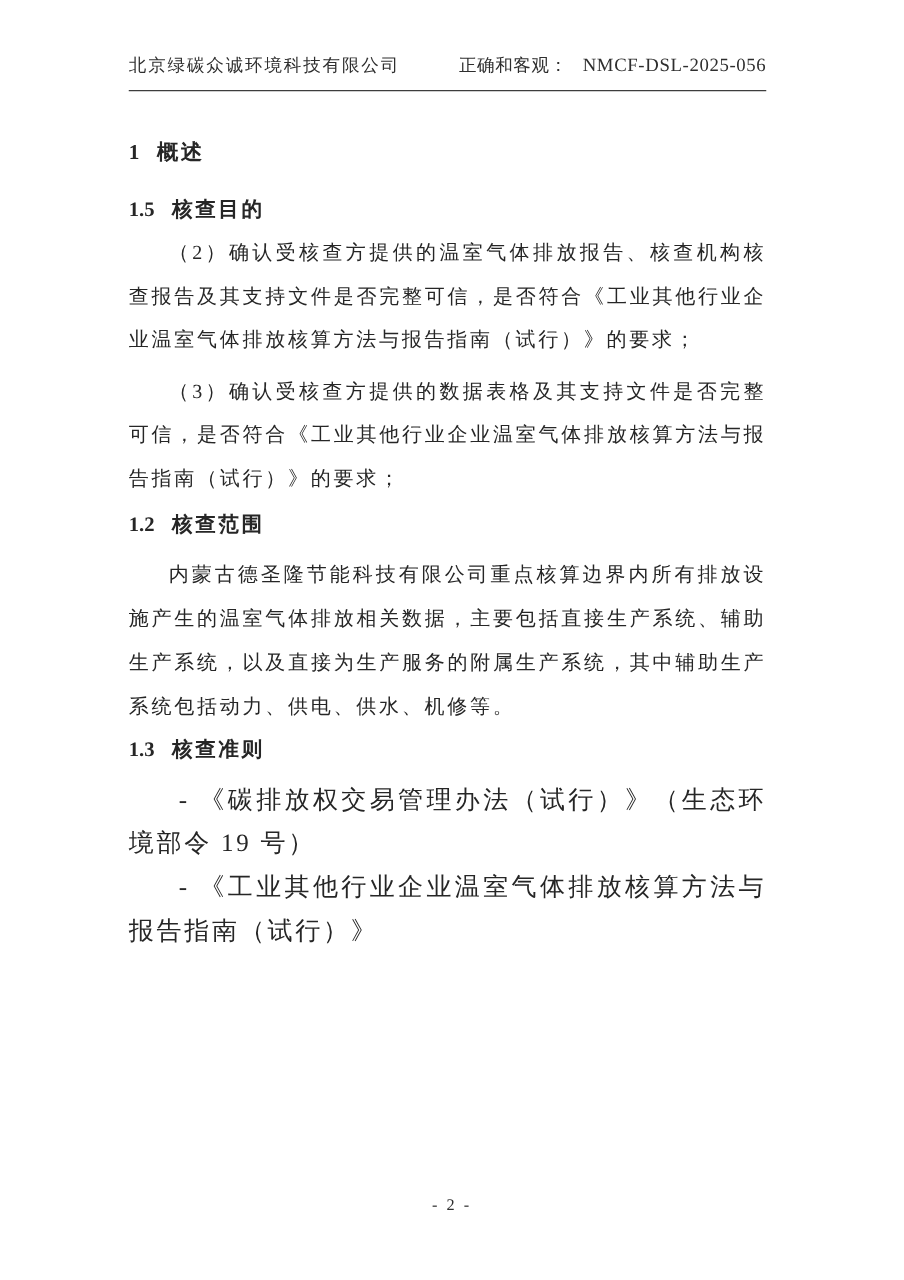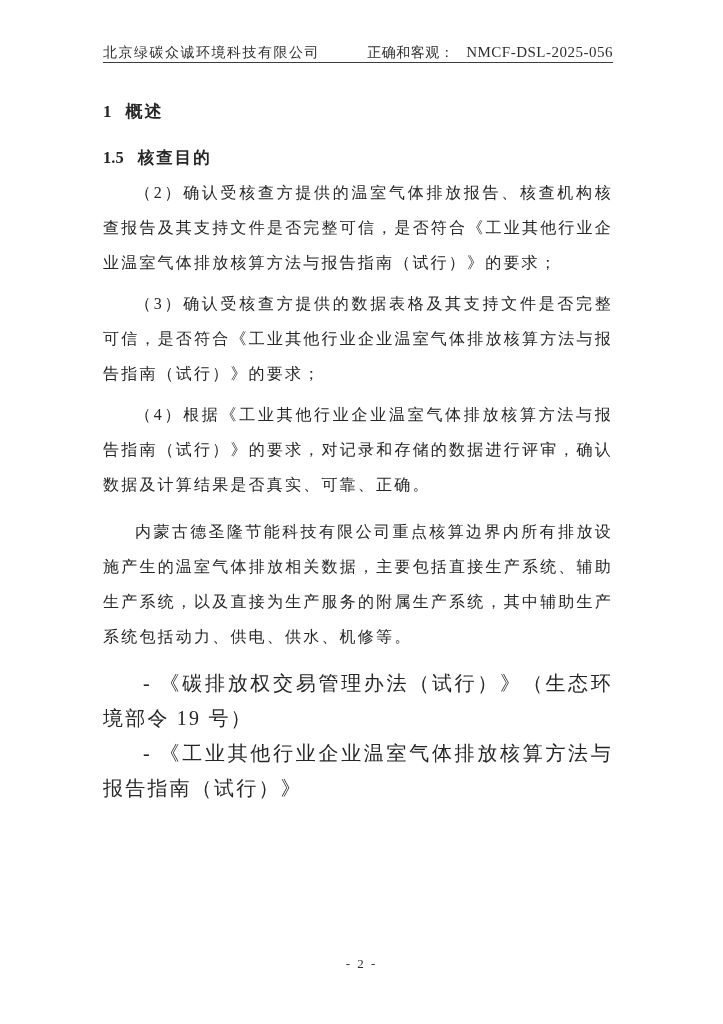--- a/index.html
+++ b/index.html
@@ -15,21 +15,21 @@
     position: relative;
     width: 723px;
     height: 1024px;
     box-sizing: border-box;
     padding: 44px 110px 0 103px;
   }
   .doc-header {
     display: flex;
     justify-content: space-between;
     align-items: flex-end;
-    padding-bottom: 0;
+    padding-bottom: 10px;
     border-bottom: 1.5px solid #3d3d3d;
     font-family: Liberation Serif, serif;
   }
   .company {
     font-size: 14px;
     letter-spacing: 1.5px;
     color: #2e2e2e;
   }
   .file-no {
     font-size: 14px;
@@ -101,25 +101,26 @@
     <span class="company">北京绿碳众诚环境科技有限公司</span>
     <span class="file-no"><span>正确和客观：</span><span class="code">NMCF-DSL-2025-056</span></span>
   </div>
 
   <h1 class="sec"><span class="num">1</span><span>概述</span></h1>
 
   <h2 class="sec"><span class="num">1.5</span><span>核查目的</span></h2>
 
   <p class="body">（2）确认受核查方提供的温室气体排放报告、核查机构核查报告及其支持文件是否完整可信，是否符合《工业其他行业企业温室气体排放核算方法与报告指南（试行）》的要求；</p>
   <p class="body">（3）确认受核查方提供的数据表格及其支持文件是否完整可信，是否符合《工业其他行业企业温室气体排放核算方法与报告指南（试行）》的要求；</p>
-  <p class="body">（4）根据《工业其他行业企业温室气体排放核算方法与报告指南（试行）》的要求，对记录和存储的数据进行评审，确认数据及计算结果是否真实、可靠、正确。</p>
 
+  <h2 class="sec sec12"><span class="num">1.2</span><span>核查范围</span></h2>
 
   <p class="body scope">内蒙古德圣隆节能科技有限公司重点核算边界内所有排放设施产生的温室气体排放相关数据，主要包括直接生产系统、辅助生产系统，以及直接为生产服务的附属生产系统，其中辅助生产系统包括动力、供电、供水、机修等。</p>
 
+  <h2 class="sec sec13"><span class="num">1.3</span><span>核查准则</span></h2>
 
   <p class="bullet first">- 《碳排放权交易管理办法（试行）》（生态环境部令 19 号）</p>
   <p class="bullet">- 《工业其他行业企业温室气体排放核算方法与报告指南（试行）》</p>
 
   <div class="doc-footer">
     <span>- 2 -</span>
   </div>
 
 </div>
 

